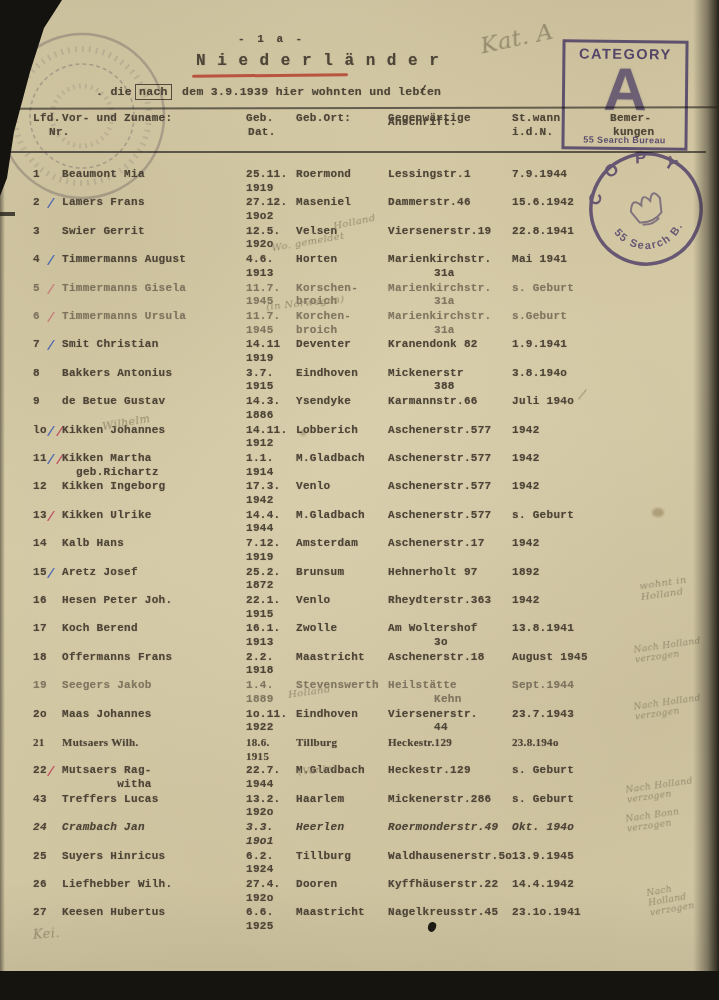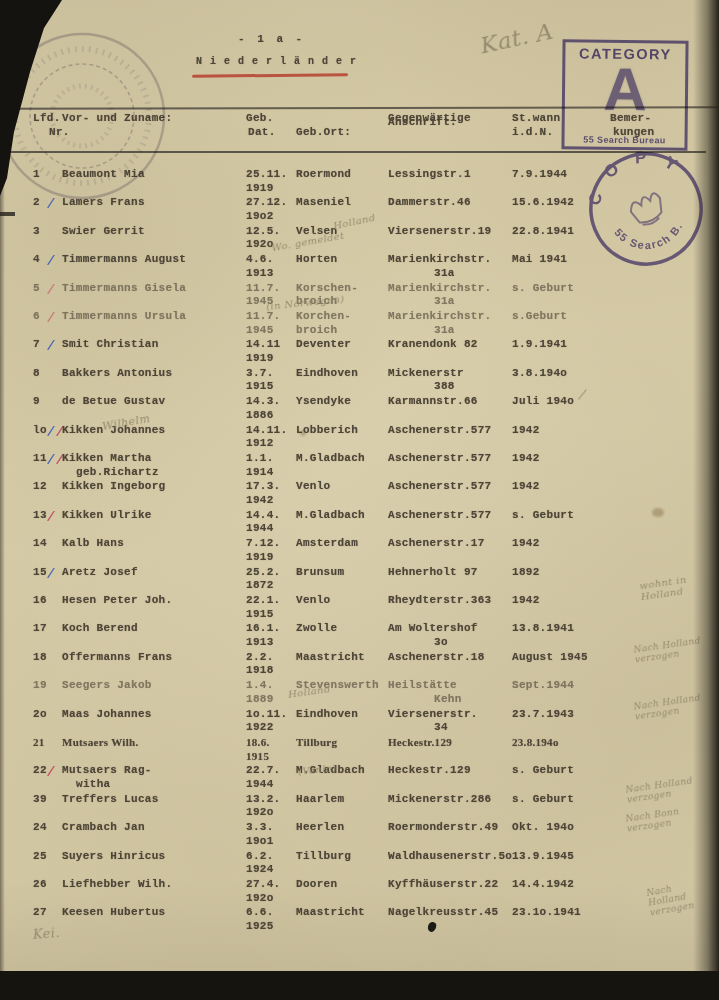--- a/index.html
+++ b/index.html
@@ -12,21 +12,21 @@
       radial-gradient(circle at 12% 22%, rgba(110,95,60,.10), transparent 34%),
       radial-gradient(circle at 85% 10%, rgba(120,100,60,.07), transparent 30%),
       radial-gradient(circle at 50% 55%, rgba(255,250,230,.10), transparent 55%),
       radial-gradient(circle at 90% 70%, rgba(100,85,55,.10), transparent 40%),
       radial-gradient(circle at 30% 85%, rgba(105,90,58,.08), transparent 45%),
       linear-gradient(180deg, rgba(90,78,50,.06), rgba(0,0,0,0) 12%, rgba(0,0,0,0) 88%, rgba(70,60,40,.12));}
   
   .t{position:absolute;z-index:5;color:#4d4538;font-weight:700;font-size:11px;line-height:13.5px;
      letter-spacing:.3px;text-shadow:0 0 1px rgba(96,82,62,.55);white-space:pre;}
   .page-num{left:238px;top:33px;letter-spacing:3px;}
-  .doc-title{left:196px;top:55px;font-size:10px;letter-spacing:1px;}
+  .doc-title{left:196px;top:55px;font-size:16px;letter-spacing:1px;}
   .red-underline{position:absolute;z-index:4;left:192px;top:74px;width:156px;height:2.5px;
      background:#b5402f;opacity:.85;border-radius:2px;transform:rotate(-.5deg);}
   .subtitle{left:96px;top:84px;font-size:11.5px;}
   .boxed{display:inline-block;border:1.5px solid rgba(70,62,50,.9);padding:0 3px;margin:0 3px;}
   .struck{position:relative;display:inline-block;}
   .struck::after{content:"/";position:absolute;left:0;top:-2px;color:#453e33;}
   .hr{position:absolute;z-index:4;height:2px;background:#48423a;}
   .hr1{left:0;top:107px;width:719px;opacity:.8;transform:rotate(-.1deg);}
   .hr2{left:0;top:151px;width:706px;opacity:.85;}
   .edge-dash{position:absolute;z-index:6;left:0;top:212px;width:15px;height:4px;background:#23201a;opacity:.8;}
@@ -34,21 +34,21 @@
   .ch{position:absolute;z-index:5;}
   
   #rows{position:absolute;inset:0;z-index:5;}
   .row{position:absolute;left:0;width:719px;height:28px;}
   .row.faded{opacity:.62;}
   .c{position:absolute;top:0;color:#4d4538;font-weight:700;font-size:11px;line-height:13.5px;
      letter-spacing:.3px;text-shadow:0 0 1px rgba(96,82,62,.55);white-space:pre;}
   .c .l1,.c .l2{display:block;}
   .cnr{left:33px;} .cmk{left:47px;top:-1px;} .cname{left:62px;} .cdate{left:246px;}
   .cort{left:296px;} .caddr{left:388px;} .cwann{left:512px;}
-  .cname .l2{padding-left:14px;} .caddr .l2{padding-left:46px;}
+  .cname .l2{padding-left:14px;text-align:right;} .caddr .l2{padding-left:46px;}
   .mk{display:inline-block;font:700 13px "DejaVu Sans Mono",monospace;transform:rotate(8deg);margin-right:1px;text-shadow:none;}
   .mk.blue{color:#4a66b2;} .mk.red{color:#c04f63;}
   
   #annotations{position:absolute;inset:0;z-index:6;pointer-events:none;}
   .hand{position:absolute;font-family:"DejaVu Serif",serif;font-style:italic;color:#8f8669;
      white-space:pre-line;line-height:1.12;letter-spacing:.4px;opacity:.9;filter:blur(.2px);}
   
   .stamp-cat{position:absolute;z-index:7;left:562px;top:40px;width:120px;height:104px;
      border:3px solid rgba(88,74,160,.82);transform:rotate(.6deg);mix-blend-mode:multiply;
      color:#584aa0;font-family:"Liberation Sans",sans-serif;text-align:center;}
@@ -84,27 +84,28 @@
       <circle cx="100" cy="100" r="82" stroke-width="2.5"></circle>
       <circle cx="100" cy="100" r="52" stroke-width="1.6" stroke-dasharray="4 3"></circle>
       <circle cx="100" cy="100" r="67" stroke-width="6" stroke-dasharray="2 5" opacity="0.5"></circle>
       <circle cx="100" cy="100" r="30" stroke-width="5" stroke-dasharray="2 4" opacity="0.45"></circle>
     </g>
   </svg>
 
   <div class="t page-num">- 1 a -</div>
   <div class="t doc-title">N i e d e r l ä n d e r</div>
   <div class="red-underline"></div>
+  <div class="t subtitle"><span>. die</span><span class="boxed">nach</span><span> dem 3.9.1939 hier wohnten und leb</span><span class="struck">t</span><span>en</span></div>
 
   <div class="hr hr1"></div>
 
   <div class="t ch" style="left:33px;top:112px">Lfd.</div>
   <div class="t ch" style="left:62px;top:112px">Vor- und Zuname:</div>
   <div class="t ch" style="left:246px;top:112px">Geb.</div>
-  <div class="t ch" style="left:296px;top:126px">Geb.Ort:</div>
+  <div class="t ch" style="left:296px;top:112px">Geb.Ort:</div>
   <div class="t ch" style="left:388px;top:112px">Gegenwärtige</div>
   <div class="t ch" style="left:512px;top:112px">St.wann</div>
   <div class="t ch" style="left:610px;top:112px">Bemer-</div>
 
   <div class="t ch" style="left:49px;top:126px">Nr.</div>
   <div class="t ch" style="left:248px;top:126px">Dat.</div>
   <div class="t ch" style="left:388px;top:116px">Anschrift:</div>
   <div class="t ch" style="left:512px;top:126px">i.d.N.</div>
   <div class="t ch" style="left:613px;top:126px">kungen</div>
 
@@ -282,21 +283,21 @@
       <span class="c cort"><span class="l1">Stevenswerth</span><span class="l2"></span></span>
       <span class="c caddr"><span class="l1">Heilstätte</span><span class="l2">Kehn</span></span>
       <span class="c cwann">Sept.1944</span>
     </div>
       <div class="row" style="top: 707.6px;">
       <span class="c cnr">2o</span>
       <span class="c cmk"></span>
       <span class="c cname"><span class="l1">Maas Johannes</span><span class="l2"></span></span>
       <span class="c cdate"><span class="l1">1o.11.</span><span class="l2">1922</span></span>
       <span class="c cort"><span class="l1">Eindhoven</span><span class="l2"></span></span>
-      <span class="c caddr"><span class="l1">Viersenerstr.</span><span class="l2">34</span></span>
+      <span class="c caddr"><span class="l1">Viersenerstr.</span><span class="l2">44</span></span>
       <span class="c cwann">23.7.1943</span>
     </div>
       <div class="row" style="top: 736px; font-family: Liberation Serif, serif;">
       <span class="c cnr">21</span>
       <span class="c cmk"></span>
       <span class="c cname"><span class="l1">Mutsaers Wilh.</span><span class="l2"></span></span>
       <span class="c cdate"><span class="l1">18.6.</span><span class="l2">1915</span></span>
       <span class="c cort"><span class="l1">Tillburg</span><span class="l2"></span></span>
       <span class="c caddr"><span class="l1">Heckestr.129</span><span class="l2"></span></span>
       <span class="c cwann">23.8.194o</span>
@@ -304,29 +305,29 @@
       <div class="row" style="top: 764.4px;">
       <span class="c cnr">22</span>
       <span class="c cmk"><i class="mk red">/</i></span>
       <span class="c cname"><span class="l1">Mutsaers Rag-</span><span class="l2">witha</span></span>
       <span class="c cdate"><span class="l1">22.7.</span><span class="l2">1944</span></span>
       <span class="c cort"><span class="l1">M.Gladbach</span><span class="l2"></span></span>
       <span class="c caddr"><span class="l1">Heckestr.129</span><span class="l2"></span></span>
       <span class="c cwann">s. Geburt</span>
     </div>
       <div class="row" style="top: 792.8px;">
-      <span class="c cnr">39</span>
+      <span class="c cnr">43</span>
       <span class="c cmk"></span>
       <span class="c cname"><span class="l1">Treffers Lucas</span><span class="l2"></span></span>
       <span class="c cdate"><span class="l1">13.2.</span><span class="l2">192o</span></span>
       <span class="c cort"><span class="l1">Haarlem</span><span class="l2"></span></span>
       <span class="c caddr"><span class="l1">Mickenerstr.286</span><span class="l2"></span></span>
       <span class="c cwann">s. Geburt</span>
     </div>
-      <div class="row" style="top: 821.2px;">
+      <div class="row" style="top: 821.2px; font-style: italic;">
       <span class="c cnr">24</span>
       <span class="c cmk"></span>
       <span class="c cname"><span class="l1">Crambach Jan</span><span class="l2"></span></span>
       <span class="c cdate"><span class="l1">3.3.</span><span class="l2">19o1</span></span>
       <span class="c cort"><span class="l1">Heerlen</span><span class="l2"></span></span>
       <span class="c caddr"><span class="l1">Roermonderstr.49</span><span class="l2"></span></span>
       <span class="c cwann">Okt. 194o</span>
     </div>
       <div class="row" style="top: 849.6px;">
       <span class="c cnr">25</span>

